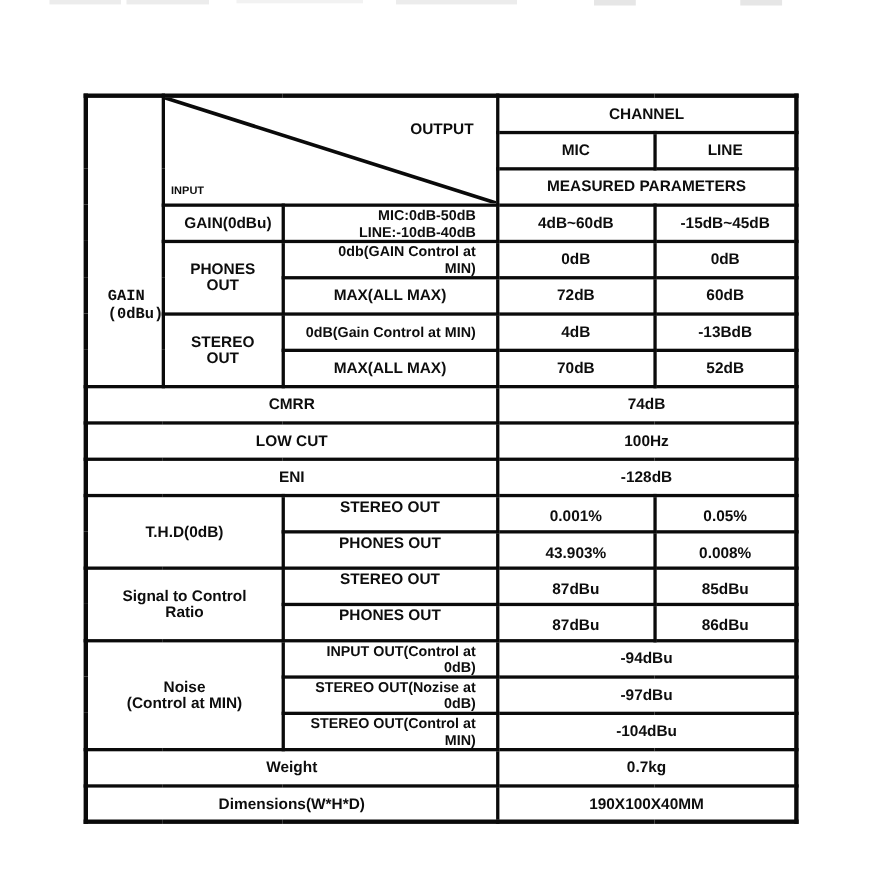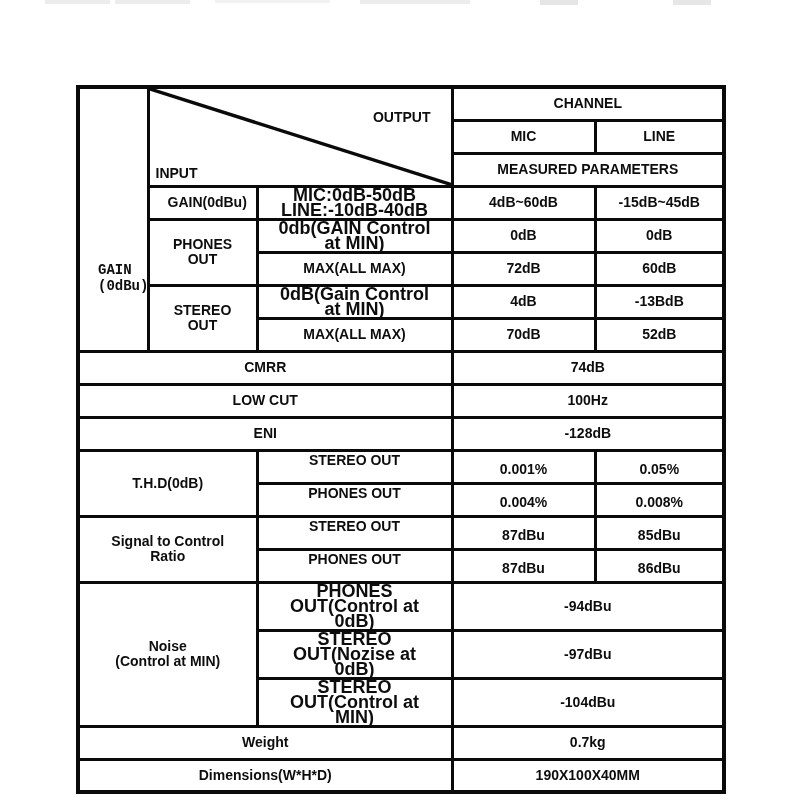--- a/index.html
+++ b/index.html
@@ -31,38 +31,38 @@
     text-align: center;
     vertical-align: middle;
     font-weight: bold;
     font-size: 14px;
     color: #0d0d0d;
     height: 33px;
     padding: 0 18px;
     overflow: hidden;
     line-height: 15px;
   }
-  td.small { font-size: 18px; }
+  td.small { font-size: 13px; text-align: right; }
   
   td.diag {
     position: relative;
     padding: 0;
   }
   td.diag svg {
     position: absolute;
     left: 0; top: 0; width: 100%; height: 100%;
     display: block;
   }
   .diag-out {
     position: absolute; top: 21px; right: 20px;
     font-weight: bold; font-size: 14px;
   }
   .diag-in {
     position: absolute; bottom: 4px; left: 6px;
-    font-weight: bold; font-size: 14px;
+    font-weight: bold; font-size: 10px;
   }
   
   td.gain-side {
     vertical-align: bottom;
     padding-bottom: 56px;
     line-height: 16px;
     font-family: Liberation Mono, monospace;
   }
   
   td.raise { padding-bottom: 12px; }
@@ -162,42 +162,42 @@
   </tr>
 
   <tr>
     <td colspan="2" rowspan="2">T.H.D(0dB)</td>
     <td class="raise">STEREO OUT</td>
     <td class="lower">0.001%</td>
     <td class="lower">0.05%</td>
   </tr>
   <tr>
     <td class="raise">PHONES OUT</td>
-    <td class="lower">0.004%</td>
+    <td class="lower">43.903%</td>
     <td class="lower">0.008%</td>
   </tr>
 
   <tr>
     <td colspan="2" rowspan="2">Signal to Control Ratio</td>
     <td class="raise">STEREO OUT</td>
     <td class="lower">87dBu</td>
     <td class="lower">85dBu</td>
   </tr>
   <tr>
     <td class="raise">PHONES OUT</td>
     <td class="lower">87dBu</td>
     <td class="lower">86dBu</td>
   </tr>
 
   <tr>
     <td colspan="2" rowspan="3" class="two-line">
       <span>Noise</span>
       <span>(Control at MIN)</span>
     </td>
-    <td class="small">PHONES OUT(Control at 0dB)</td>
+    <td class="small">INPUT OUT(Control at 0dB)</td>
     <td colspan="2">-94dBu</td>
   </tr>
   <tr>
     <td class="small">STEREO OUT(Nozise at 0dB)</td>
     <td colspan="2">-97dBu</td>
   </tr>
   <tr>
     <td class="small">STEREO OUT(Control at MIN)</td>
     <td colspan="2">-104dBu</td>
   </tr>

